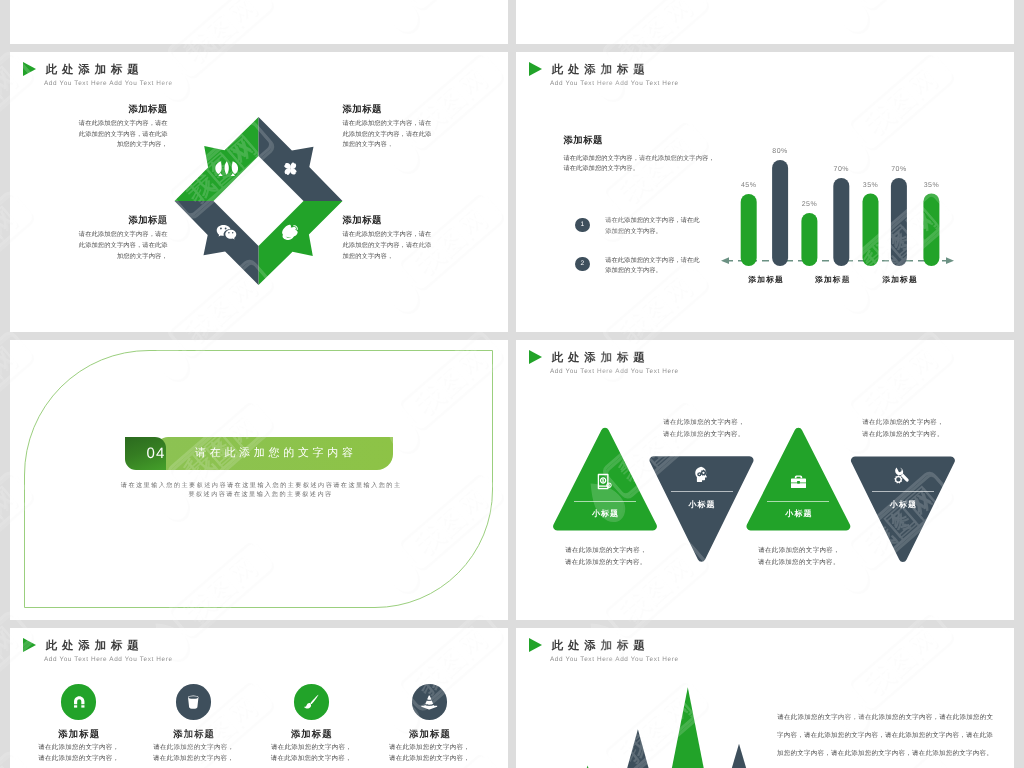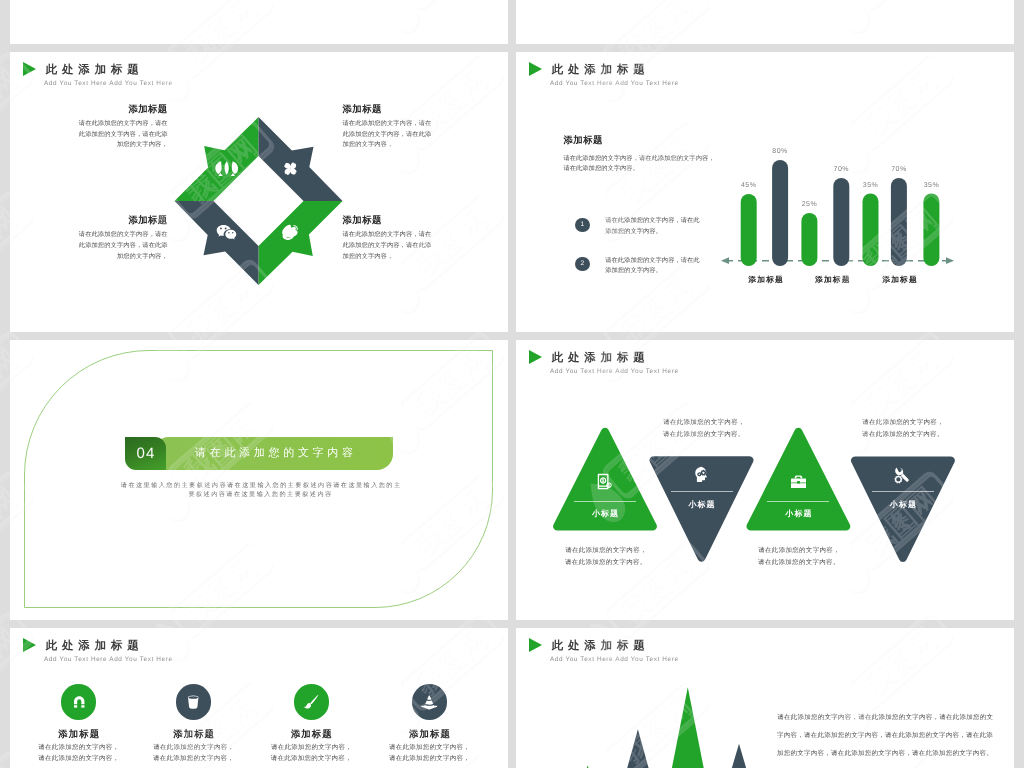--- a/index.html
+++ b/index.html
@@ -131,21 +131,21 @@
       <div style="position:absolute;left:334.5px;top:129.5px;width:40px;text-align:center;font-size:7px;color:#7e7e7e;letter-spacing:0.5px;">35%</div>
       <div style="position:absolute;left:362.9px;top:114.0px;width:40px;text-align:center;font-size:7px;color:#7e7e7e;letter-spacing:0.5px;">70%</div>
       <div style="position:absolute;left:395.4px;top:129.5px;width:40px;text-align:center;font-size:7px;color:#7e7e7e;letter-spacing:0.5px;">35%</div>
       <div style="position:absolute;left:214.6px;top:222.8px;width:70px;text-align:center;font-size:7.8px;font-weight:bold;color:#2b2b2b;letter-spacing:1.1px;text-indent:1.1px;">添加标题</div>
       <div style="position:absolute;left:281.3px;top:222.8px;width:70px;text-align:center;font-size:7.8px;font-weight:bold;color:#2b2b2b;letter-spacing:1.1px;text-indent:1.1px;">添加标题</div>
       <div style="position:absolute;left:348.5px;top:222.8px;width:70px;text-align:center;font-size:7.8px;font-weight:bold;color:#2b2b2b;letter-spacing:1.1px;text-indent:1.1px;">添加标题</div>
     </div>
 <div class="slide" style="left:10px;top:340px;">
       <div style="position:absolute;left:13.5px;top:10.3px;width:469.5px;height:258.2px;border:0.8px solid #9bcf7e;border-radius:125px 0 118px 0;box-sizing:border-box;"></div>
       <div style="position:absolute;left:115.2px;top:96.60000000000002px;width:40.5px;height:33.4px;border-radius:0 11px 0 11px;background:linear-gradient(160deg,#2b6a1f 0%,#357d22 45%,#44a02a 100%);z-index:2;">
-        <span style="display:block;text-align:center;line-height:34.6px;color:#fff;font-size:15px;letter-spacing:1.3px;text-indent:1.3px;">04</span>
+        <span style="display:block;text-align:right;line-height:34.6px;color:#fff;font-size:15px;letter-spacing:1.3px;text-indent:1.3px;">04</span>
       </div>
       <div style="position:absolute;left:145.5px;top:96.60000000000002px;width:237.0px;height:33.4px;border-radius:12px 0 16px 0;background:linear-gradient(90deg,#8cc253 0%,#8dc346 100%);">
         <span style="display:block;text-align:center;line-height:33.4px;color:#fff;font-size:11px;letter-spacing:3.7px;text-indent:3.7px;">请在此添加您的文字内容</span>
       </div>
       <div class="bd" style="position:absolute;left:108px;top:141px;width:285px;text-align:center;font-size:6.2px;letter-spacing:1.4px;text-indent:1.4px;line-height:9px;color:#6a6a6a;">请在这里输入您的主要叙述内容请在这里输入您的主要叙述内容请在这里输入您的主要叙述内容请在这里输入您的主要叙述内容</div>
     </div>
 <div class="slide" style="left:516px;top:340px;">
       <div class="shead">
         <span class="tri"></span>
         <div class="t1">此处添加标题</div>

